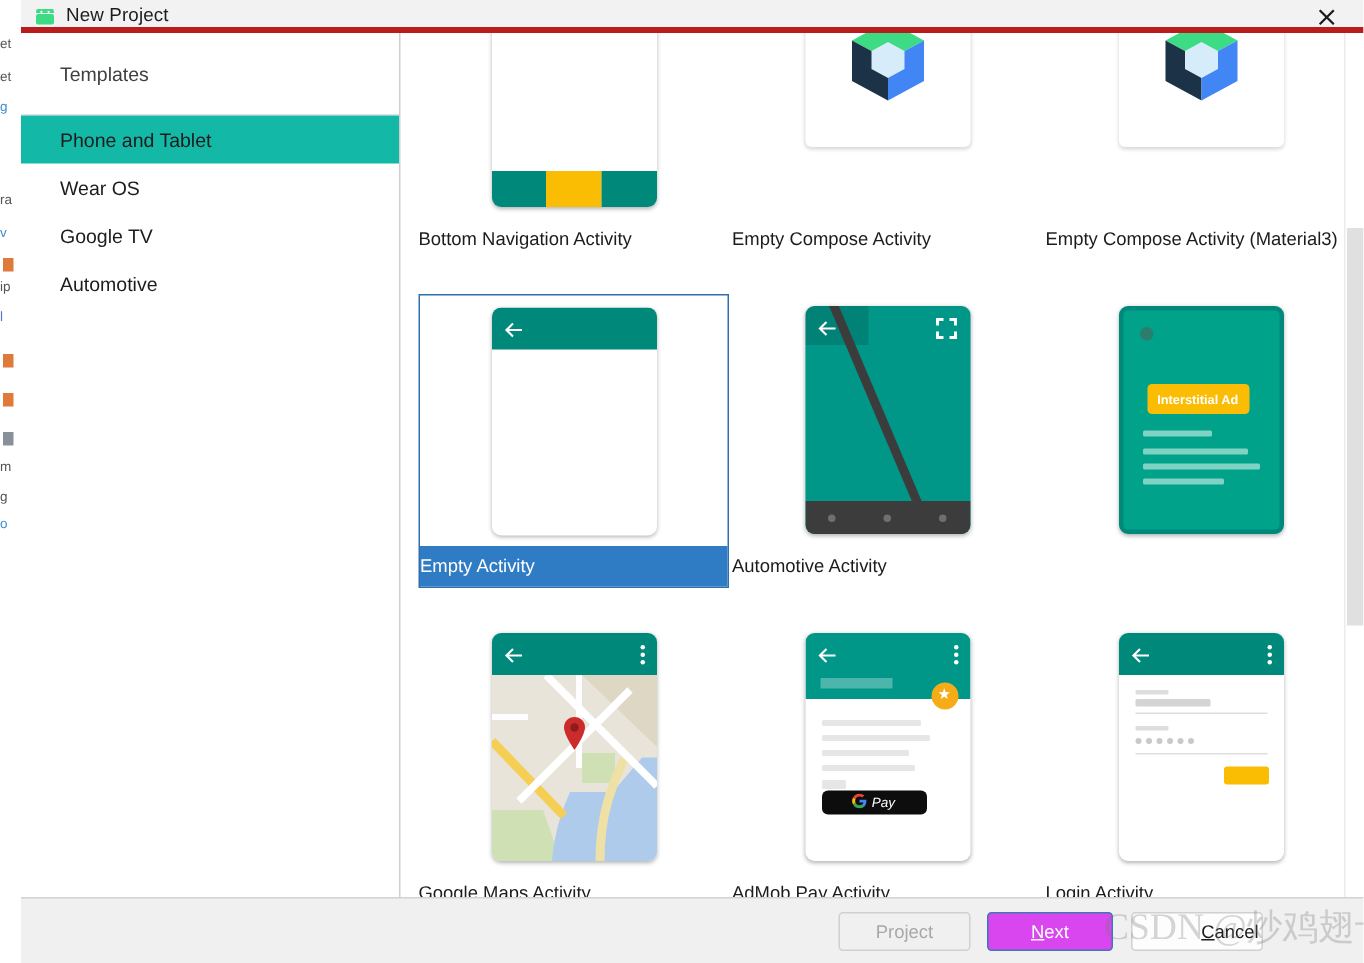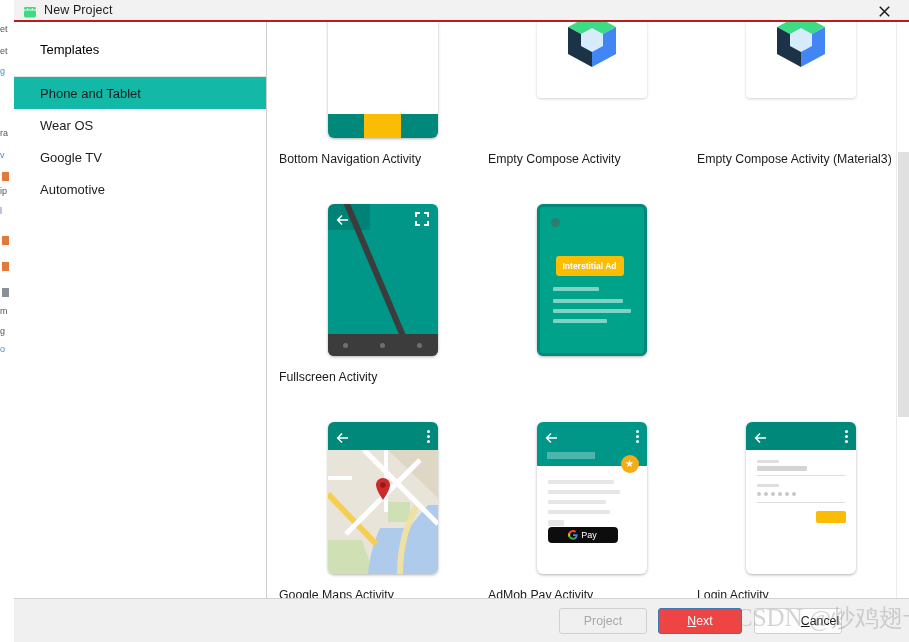--- a/index.html
+++ b/index.html
@@ -16,34 +16,34 @@
                background: #ffffff; overflow: hidden; }
   .bg-frag { position: absolute; left: 0; font-size: 9px; color: #555;
              font-family: "Liberation Sans", sans-serif; white-space: nowrap; }
   .bg-chip { position: absolute; left: 2px; width: 7px; height: 9px; }
 
   
   .dialog { position: absolute; left: 14px; top: 0; width: 895px; height: 642px;
             background: #ffffff; }
 
   .titlebar { position: absolute; left: 0; top: 0; width: 895px; height: 22px;
-              background: #f2f2f2; border-bottom: 2px solid #b91c1c; }
+              background: #f2f2f2; border-bottom: 4px solid #b91c1c; }
   .title-icon { position: absolute; left: 8px; top: 5px; width: 16px; height: 12px; }
   .title-text { position: absolute; left: 30px; top: 3px; font-size: 12.5px;
                 color: #1c1c1c; letter-spacing: .1px; }
   .close-btn { position: absolute; right: 8px; top: 0; width: 34px; height: 22px;
                display: flex; align-items: center; justify-content: center;
                cursor: default; }
   .close-btn svg { display: block; }
 
   
   .sidebar { position: absolute; left: 0; top: 22px; width: 253px; height: 576px;
              background: #ffffff; border-right: 1px solid #cfcfcf; }
   .side-head { height: 55px; display: flex; align-items: center;
-               padding-left: 26px; font-size: 13px; color: #000000;
+               padding-left: 26px; font-size: 13px; color: #404040;
                border-bottom: 1px solid #e3e3e3; }
   .side-item { height: 32px; display: flex; align-items: center;
                padding-left: 26px; font-size: 13px; color: #1c1c1c; cursor: default; }
   .side-item.selected { background: #14b8a6; }
 
   
   .panel { position: absolute; left: 254px; top: 22px; width: 641px; height: 576px;
            background: #ffffff; overflow: hidden; }
   .grid { position: absolute; left: 0; top: -44px; width: 627px; }
   .grid-row { display: flex; }
@@ -109,21 +109,21 @@
               background: #4db6ac; }
   .gp-fab { position: absolute; right: 8px; top: 33px; width: 18px; height: 18px;
             border-radius: 50%; background: #f5ac16;
             display:flex; align-items:center; justify-content:center;
             color:#fff; font-size: 10px; line-height: 1; }
   .gp-line { position: absolute; left: 11px; height: 4px; background: #e6e6e6;
              border-radius: 1px; }
   .gp-btn { position: absolute; left: 11px; top: 105px; width: 70px; height: 16px;
             background: #0d0d0d; border-radius: 4px; display: flex;
             align-items: center; justify-content: center; gap: 3px; }
-  .gp-btn .gtxt { color: #ffffff; font-size: 9px; }
+  .gp-btn .gtxt { color: #ffffff; font-size: 9px; font-style: italic; }
 
   
   .lg-lbl { position: absolute; height: 3px; background: #dedede; border-radius: 1px; }
   .lg-field { position: absolute; height: 1px; background: #dedede; }
   .lg-val { position: absolute; height: 5px; background: #d4d4d4; border-radius: 1px; }
   .lg-dots { position: absolute; display: flex; gap: 3px; }
   .lg-dots i { width: 4px; height: 4px; border-radius: 50%; background: #c9c9c9; }
   .lg-btn { position: absolute; right: 10px; background: #fbbc04; border-radius: 2px; }
 
   
@@ -133,21 +133,21 @@
             background: #e0e0e0; }
 
   
   .footer { position: absolute; left: 0; top: 598px; width: 895px; height: 44px;
             background: #f0f0f0; border-top: 1px solid #d2d2d2; }
   .btn { position: absolute; top: 9px; height: 26px; border-radius: 3px;
          font-size: 12.3px; display: flex; align-items: center;
          justify-content: center; cursor: default; }
   .btn-prev { left: 545px; width: 88px; background: #f0f0f0;
               border: 1px solid #d0d0d0; color: #a8a8a8; }
-  .btn-next { left: 644px; width: 84px; background: #ef4444;
+  .btn-next { left: 644px; width: 84px; background: #d946ef;
               border: 1px solid #3d78b5; color: #ffffff; }
   .btn-next u { text-decoration: underline; }
   .btn-cancel { left: 740px; width: 88px; background: #fdfdfd;
                 border: 1px solid #d0d0d0; color: #1c1c1c; padding-left: 44px; }
   .btn-cancel u { text-decoration: underline; }
 
   
   .wm { position: absolute; left: 722px; top: 602px; font-size: 25px;
         color: rgba(120,120,120,.30); white-space: nowrap;
         font-family: "Liberation Serif", serif; pointer-events: none; }
@@ -260,20 +260,36 @@
                   </svg>
                 </div>
               </div>
               <div class="cap">Empty Compose Activity (Material3)</div>
             </div>
           </div>
         </div>
 
         <div class="grid-row">
 
+          <div class="cell selected">
+            <div class="cell-inner">
+              <div class="thumb-wrap">
+                <div class="phone">
+                  <div class="appbar">
+                    <span class="back-arrow">
+                      <svg width="13" height="12" viewBox="0 0 13 12">
+                        <path d="M12 6 L2 6 M6 1.6 L1.6 6 L6 10.4" stroke="#fff" stroke-width="1.4" fill="none"></path>
+                      </svg>
+                    </span>
+                  </div>
+                </div>
+              </div>
+              <div class="cap">Empty Activity</div>
+            </div>
+          </div>
 
           <div class="cell">
             <div class="cell-inner">
               <div class="thumb-wrap">
                 <div class="phone fs-phone">
                   <div class="fs-top"></div>
                   <div class="fs-diag"></div>
                   <span class="back-arrow">
                     <svg width="13" height="12" viewBox="0 0 13 12">
                       <path d="M12 6 L2 6 M6 1.6 L1.6 6 L6 10.4" stroke="#fff" stroke-width="1.4" fill="none"></path>
@@ -284,21 +300,21 @@
                       <path d="M1 5 L1 1 L5 1 M9 1 L13 1 L13 5 M13 9 L13 13 L9 13 M5 13 L1 13 L1 9" stroke="#fff" stroke-width="2" fill="none"></path>
                     </svg>
                   </span>
                   <div class="fs-nav">
                       <i></i>
                       <i></i>
                       <i></i>
                     </div>
                 </div>
               </div>
-              <div class="cap">Fullscreen Activity</div>
+              <div class="cap">Automotive Activity</div>
             </div>
           </div>
 
           <div class="cell">
             <div class="cell-inner">
               <div class="thumb-wrap">
                 <div class="phone ad-phone">
                   <div class="ad-dot"></div>
                   <div class="ad-btn">Interstitial Ad</div>
                   <div class="ad-line" style="top:80px;width:46px;"></div>

